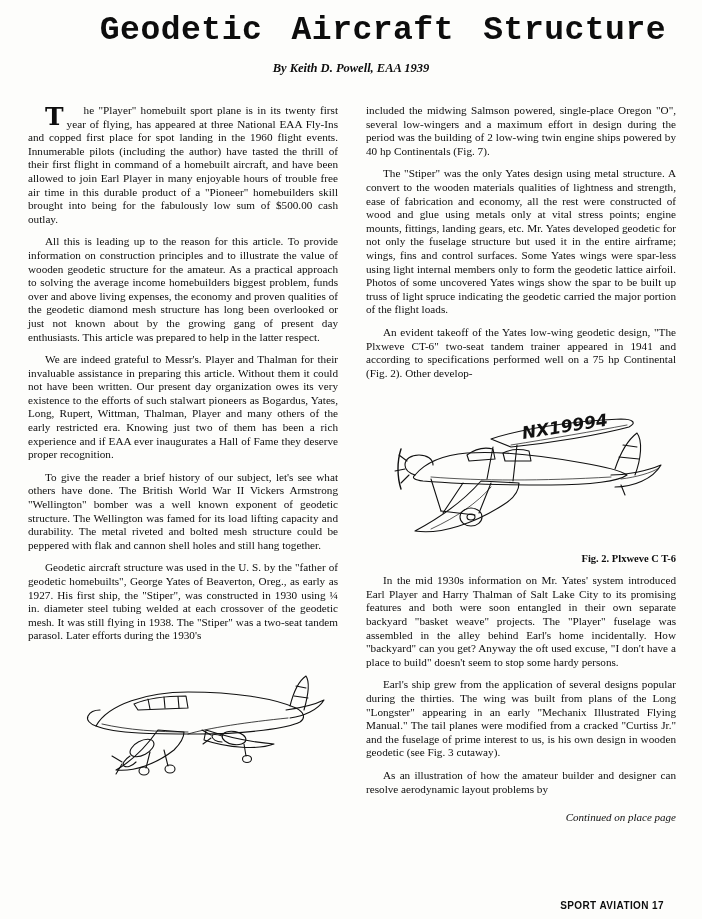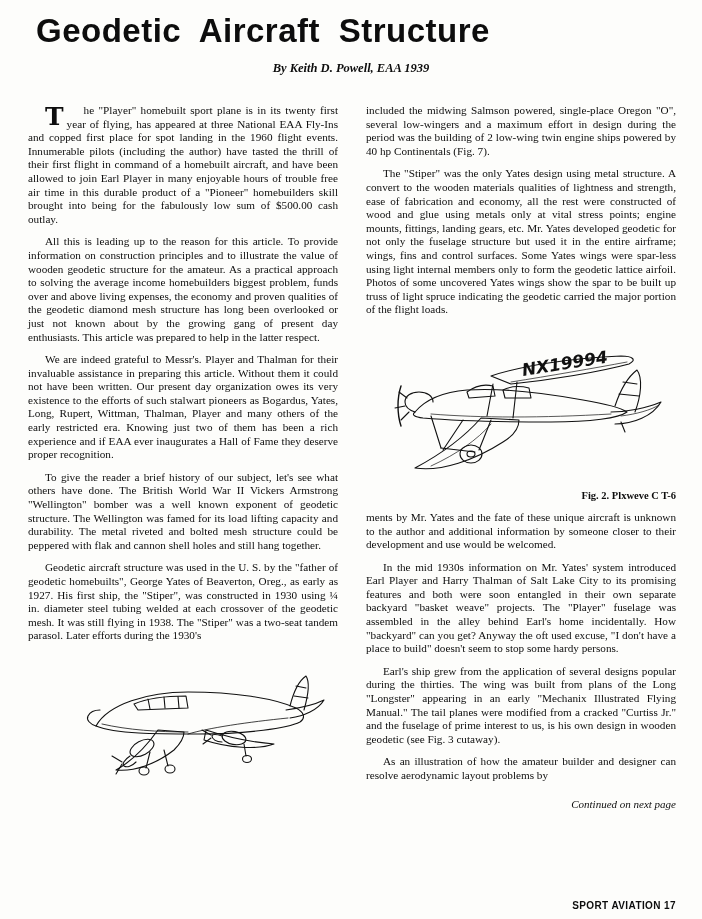--- a/index.html
+++ b/index.html
@@ -16,22 +16,22 @@
     overflow: hidden;
   }
   .page {
     position: absolute;
     left: 0; top: 0;
     width: 702px;
     height: 919px;
     background: #fdfdfb;
   }
   .title {
-    text-align: left;
-    font-family: Liberation Sans, sans-serif;
+    text-align: right;
+    font-family: Liberation Mono, monospace;
     font-weight: bold;
     font-size: 33px;
     letter-spacing: 0.5px;
     margin: 14px 36px 0 36px;
     line-height: 1.05;
     word-spacing: 9px;
   }
   .byline {
     text-align: center;
     font-family: "Liberation Serif", serif;
@@ -87,21 +87,21 @@
     margin: 0 auto;
   }
   .continued {
     text-align: right;
     font-style: italic;
     font-size: 11px;
     margin-top: 2px;
   }
   .footer {
     position: absolute;
-    right: 26px;
+    right: 38px;
     bottom: 8px;
     font-family: "Liberation Sans", sans-serif;
     font-weight: bold;
     font-size: 10px;
     letter-spacing: 0.4px;
   }
 </style>
 </head>
 <body>
 
@@ -161,20 +161,21 @@
           </g>
         </svg>
       </div>
 
     </div>
 
     <div class="col">
 
       <p class="body" style="text-indent:0">included the midwing Salmson powered, single-place Oregon "O", several low-wingers and a maximum effort in design during the period was the building of 2 low-wing twin engine ships powered by 40 hp Continentals (Fig. 7).</p>
       <p class="body">The "Stiper" was the only Yates design using metal structure. A convert to the wooden materials qualities of lightness and strength, ease of fabrication and economy, all the rest were constructed of wood and glue using metals only at vital stress points; engine mounts, fittings, landing gears, etc. Mr. Yates developed geodetic for not only the fuselage structure but used it in the entire airframe; wings, fins and control surfaces. Some Yates wings were spar-less using light internal members only to form the geodetic lattice airfoil. Photos of some uncovered Yates wings show the spar to be built up truss of light spruce indicating the geodetic carried the major portion of the flight loads.</p>
+      <p class="body">An evident takeoff of the Yates low-wing geodetic design, "The Plxweve CT-6" two-seat tandem trainer appeared in 1941 and according to specifications performed well on a 75 hp Continental (Fig. 2). Other develop-</p>
 
       <div class="fig-wrap">
         <svg class="fig-img" width="300" height="160" viewBox="0 0 300 160">
           <g fill="none" stroke="#111" stroke-width="1.1" stroke-linejoin="round" stroke-linecap="round">
 
             <path d="M120 50 C150 40 200 32 250 30 C262 30 266 34 258 38 C228 46 180 54 140 58 Z"></path>
             <path d="M140 56 C178 50 224 42 256 36" stroke-width="0.7"></path>
 
             <text x="152" y="50" font-family="DejaVu Sans, sans-serif" font-size="17" font-style="italic" font-weight="bold" fill="#111" stroke="none" transform="rotate(-9 152 50)">NX19994</text>
 
@@ -205,23 +206,22 @@
             <path d="M70 122 L104 126"></path>
 
             <path d="M250 96 L254 106"></path>
 
             <path d="M60 88 C110 92 170 92 240 88" stroke-width="0.7"></path>
           </g>
         </svg>
         <div class="figcaption">Fig. 2. Plxweve C T-6</div>
       </div>
 
-      <p class="body" style="text-indent:0">ments by Mr. Yates and the fate of these unique aircraft is unknown to the author and additional information by someone closer to their development and use would be welcomed.</p>
       <p class="body">In the mid 1930s information on Mr. Yates' system introduced Earl Player and Harry Thalman of Salt Lake City to its promising features and both were soon entangled in their own separate backyard "basket weave" projects. The "Player" fuselage was assembled in the alley behind Earl's home incidentally. How "backyard" can you get? Anyway the oft used excuse, "I don't have a place to build" doesn't seem to stop some hardy persons.</p>
       <p class="body">Earl's ship grew from the application of several designs popular during the thirties. The wing was built from plans of the Long "Longster" appearing in an early "Mechanix Illustrated Flying Manual." The tail planes were modified from a cracked "Curtiss Jr." and the fuselage of prime interest to us, is his own design in wooden geodetic (see Fig. 3 cutaway).</p>
       <p class="body" style="margin-bottom:15px">As an illustration of how the amateur builder and designer can resolve aerodynamic layout problems by</p>
-      <div class="continued">Continued on next page</div>
+      <div class="continued">Continued on place page</div>
 
     </div>
   </div>
 
   <div class="footer">SPORT AVIATION   17</div>
 </div>
 
 </body></html>

